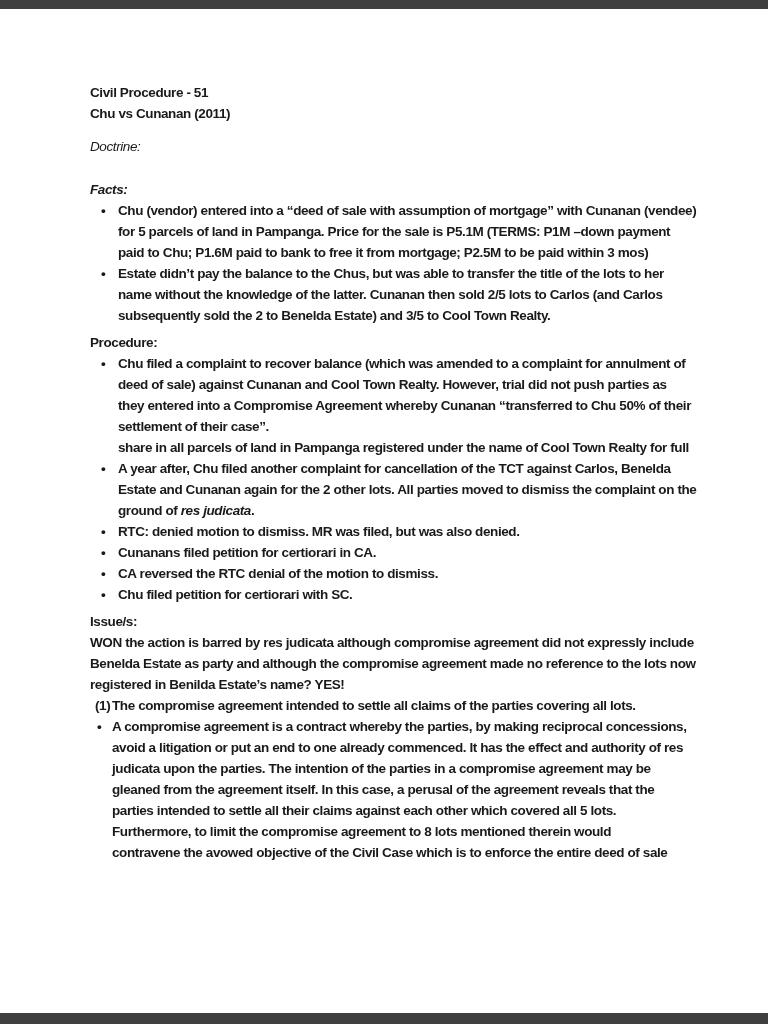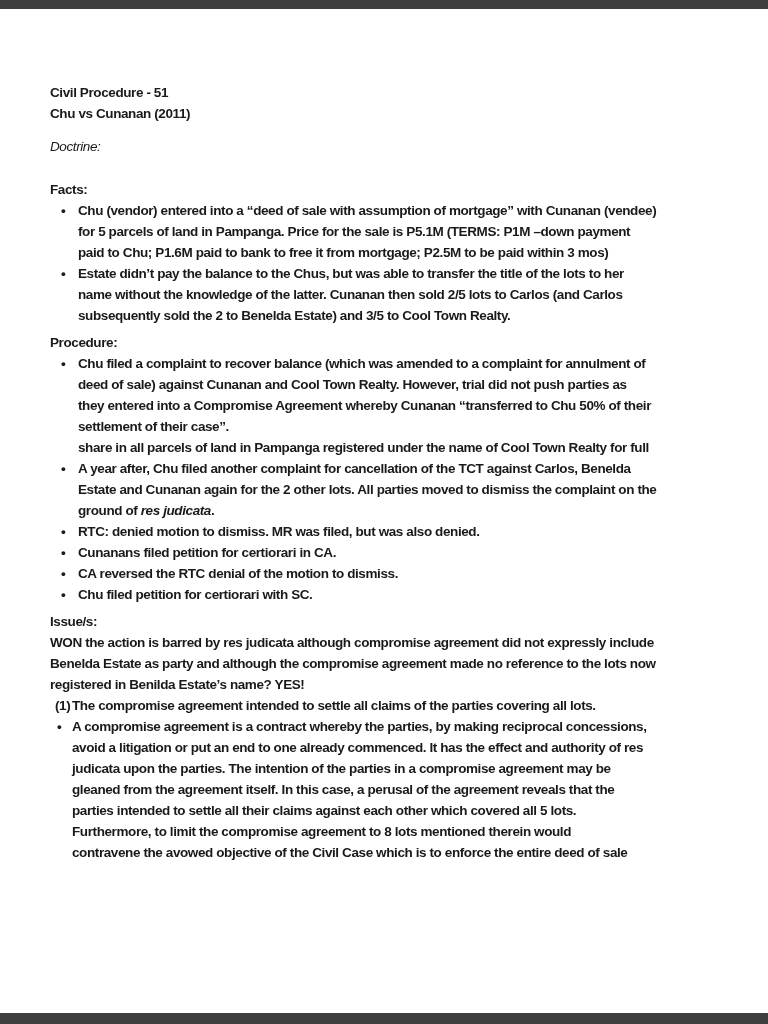--- a/index.html
+++ b/index.html
@@ -14,29 +14,29 @@
   }
   .edge {
     position: absolute; left: 0; right: 0;
     background: #3f3f3f;
   }
   .edge-top { top: 0; height: 9px; }
   .edge-bottom { bottom: 0; height: 11px; }
   .content {
     position: absolute;
     top: 0; left: 0; right: 0;
-    padding: 82px 20px 0 50px;
+    padding: 82px 20px 0 90px;
     color: #1a1a1a;
     font-size: 13.5px;
     font-weight: 700;
     letter-spacing: -0.4px;
     line-height: 21px;
   }
   .ln { height: 21px; white-space: nowrap; }
-  .gap-lg { margin-top: 22px; }
+  .gap-lg { margin-top: 22px; font-style: italic; }
   .gap-sm { margin-top: 6px; }
   .italic-reg { font-style: italic; font-weight: 400; margin-top: 12px; }
   .italic-bold { font-style: italic; }
   .bullet-row { display: flex; margin-left: 11px; }
   .bullet-row .marker { width: 17px; flex-shrink: 0; height: 21px; }
   .held-item { display: flex; margin-left: 5px; }
   .held-item .marker { width: 17px; flex-shrink: 0; height: 21px; }
   .held-bullet { display: flex; margin-left: 7px; }
   .held-bullet .marker { width: 15px; flex-shrink: 0; height: 21px; }
   .lines { min-width: 0; }

